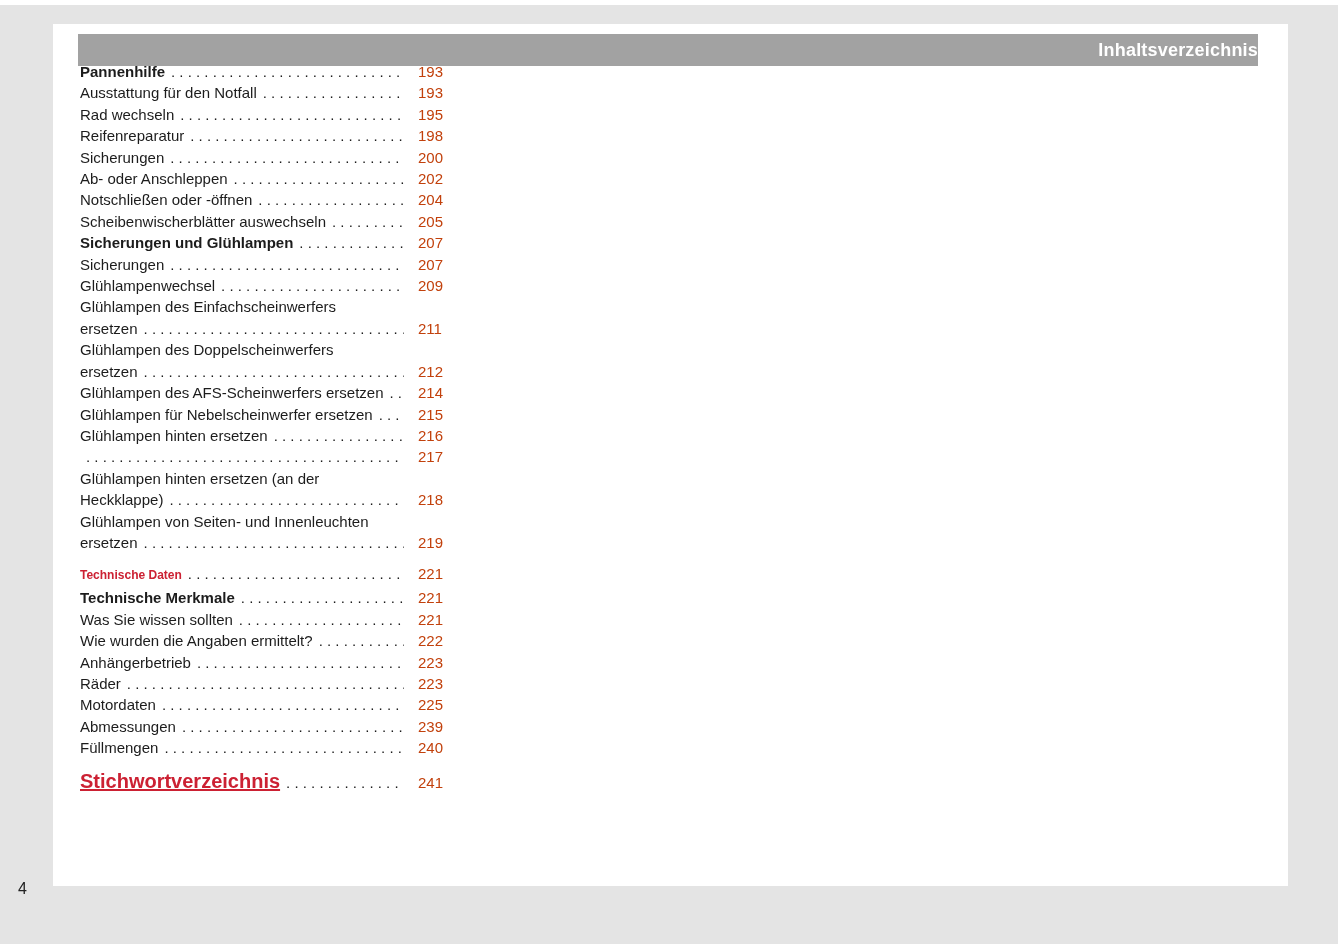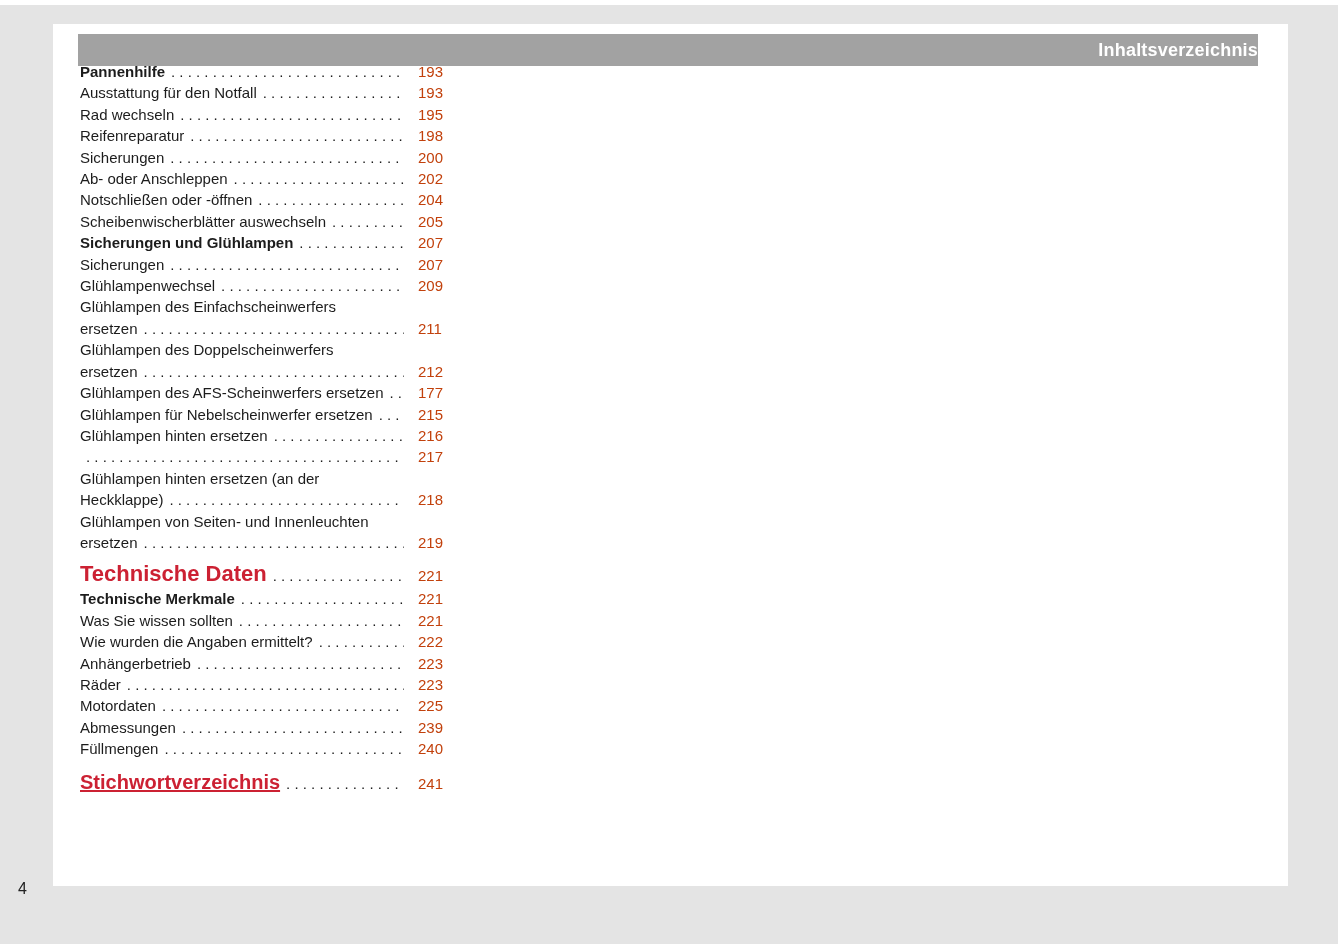--- a/index.html
+++ b/index.html
@@ -65,21 +65,21 @@
     flex: 0 0 auto;
     width: 34px;
     font-size: 15px;
     font-weight: normal;
     color: #c2410c;
   }
   .row.style-bold .label { font-weight: bold; }
   .row.style-chapter-red { line-height: 24px; }
   .row.style-chapter-red .label {
     font-weight: bold;
-    font-size: 22px;
+    font-size: 12px;
     color: #cc2133;
   }
   .row.style-index-red { line-height: 27px; }
   .row.style-index-red .label {
     font-weight: bold;
     font-size: 20px;
     color: #cc2133;
     text-decoration: underline;
   }
   .row.gap-before { margin-top: 9px; }
@@ -166,21 +166,21 @@
 
   </div>
       <div class="row style-normal">
     <span class="label">ersetzen</span>
     <span class="dots"></span>
     <span class="pageno">212</span>
   </div>
       <div class="row style-normal">
     <span class="label">Glühlampen des AFS-Scheinwerfers ersetzen</span>
     <span class="dots"></span>
-    <span class="pageno">177</span>
+    <span class="pageno">214</span>
   </div>
       <div class="row style-normal">
     <span class="label">Glühlampen für Nebelscheinwerfer ersetzen</span>
     <span class="dots"></span>
     <span class="pageno">215</span>
   </div>
       <div class="row style-normal">
     <span class="label">Glühlampen hinten ersetzen</span>
     <span class="dots"></span>
     <span class="pageno">216</span>

